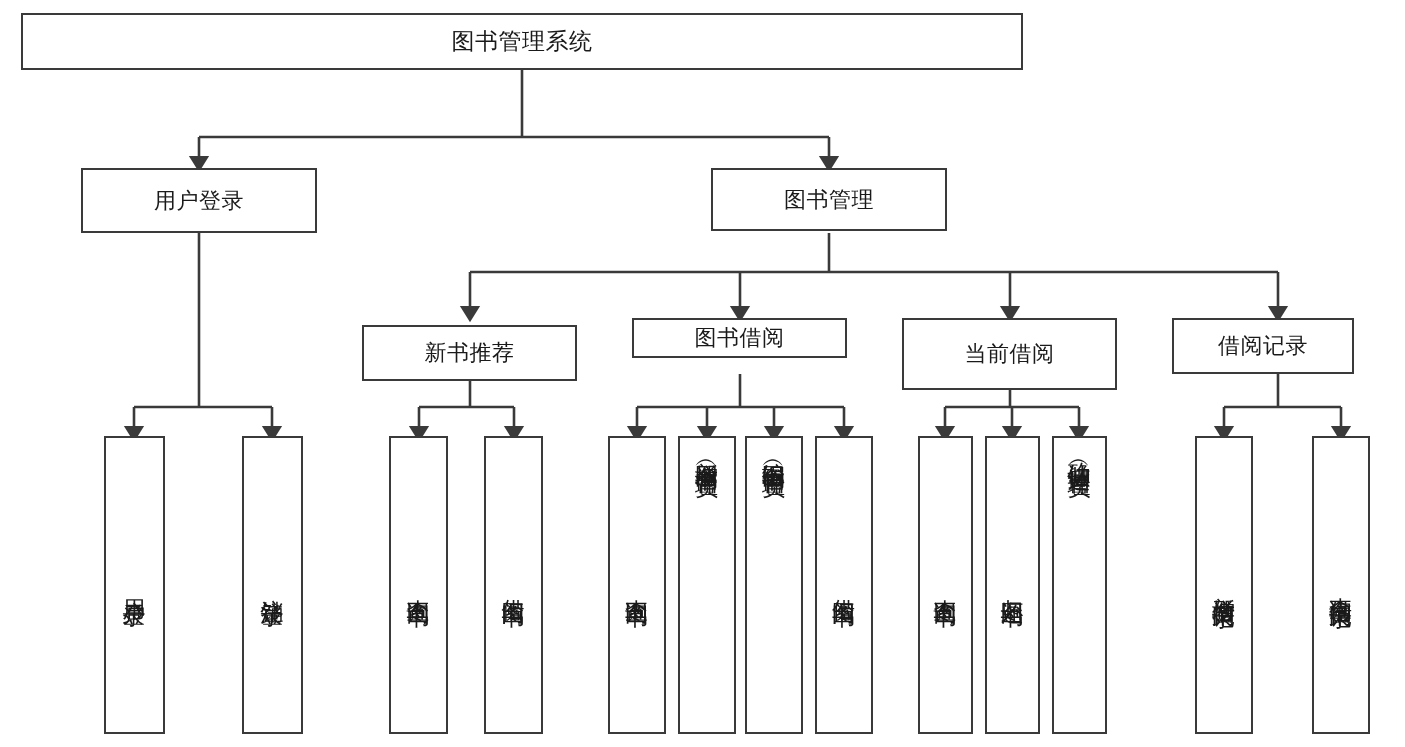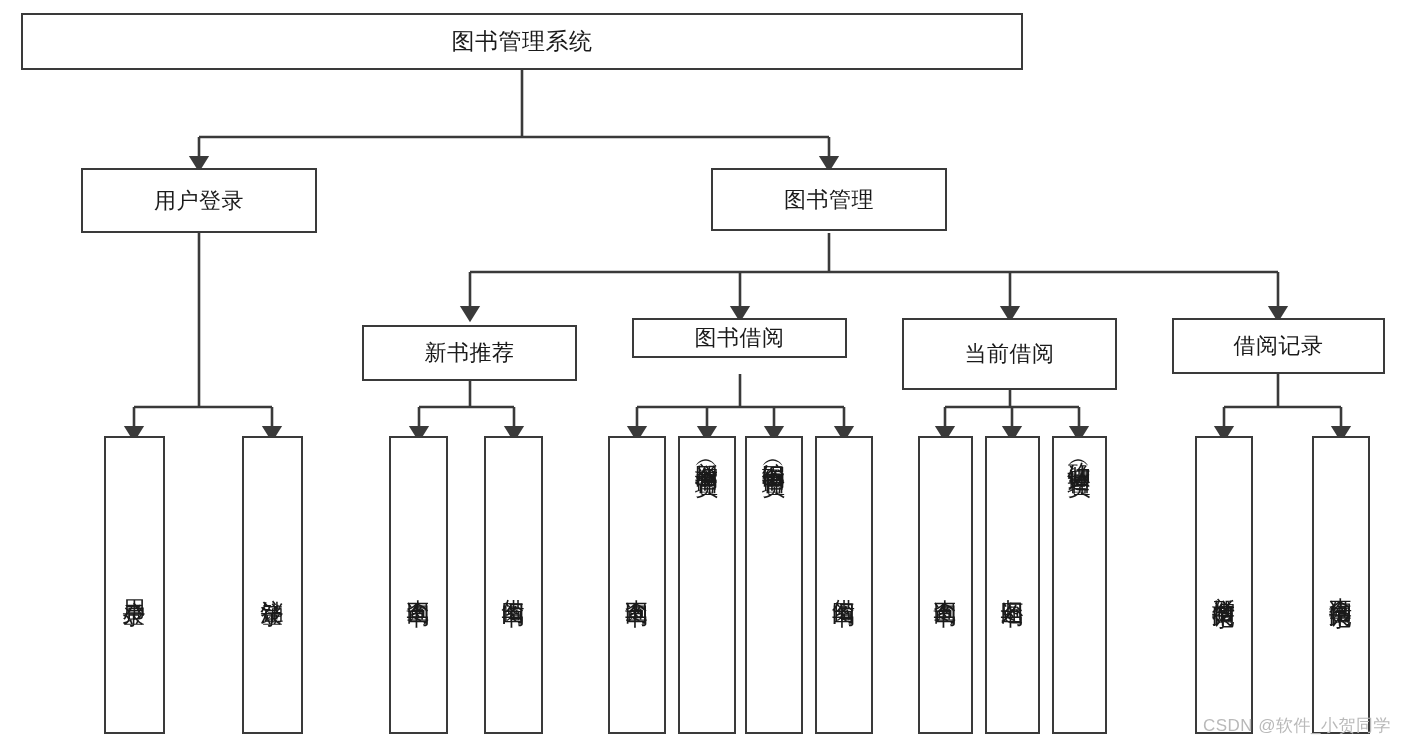--- a/index.html
+++ b/index.html
@@ -142,21 +142,21 @@
 
   <div class="node node-l2" style="left:362px; top:318px; width:215px; height:56px;margin-top:7px;">
     <span class="label">新书推荐</span>
   </div>
   <div class="node node-l2" style="left:632px; top:318px; width:215px; height:40px;">
     <span class="label">图书借阅</span>
   </div>
   <div class="node node-l2" style="left:902px; top:318px; width:215px; height:72px;">
     <span class="label">当前借阅</span>
   </div>
-  <div class="node node-l2" style="left:1172px; top:318px; width:213px; height:56px;">
+  <div class="node node-l2" style="left:1172px; top:318px; width:182px; height:56px;">
     <span class="label">借阅记录</span>
   </div>
 
   <div class="node node-leaf align-mid" style="left:104px; top:436px; width:61px; height:298px;">
     <span class="label">用户登录</span>
   </div>
   <div class="node node-leaf align-mid" style="left:242px; top:436px; width:61px; height:298px;">
     <span class="label">注销登录</span>
   </div>
 
@@ -190,15 +190,14 @@
     <span class="label">确认归还（管理员）</span>
   </div>
 
   <div class="node node-leaf align-mid" style="left:1195px; top:436px; width:58px; height:298px;">
     <span class="label">新增借阅记录</span>
   </div>
   <div class="node node-leaf align-mid" style="left:1312px; top:436px; width:58px; height:298px;">
     <span class="label">查询借阅记录</span>
   </div>
 
-  <div id="watermark">CSDN @软件_小贺同学</div>
 
 </div>
 
 </body></html>

